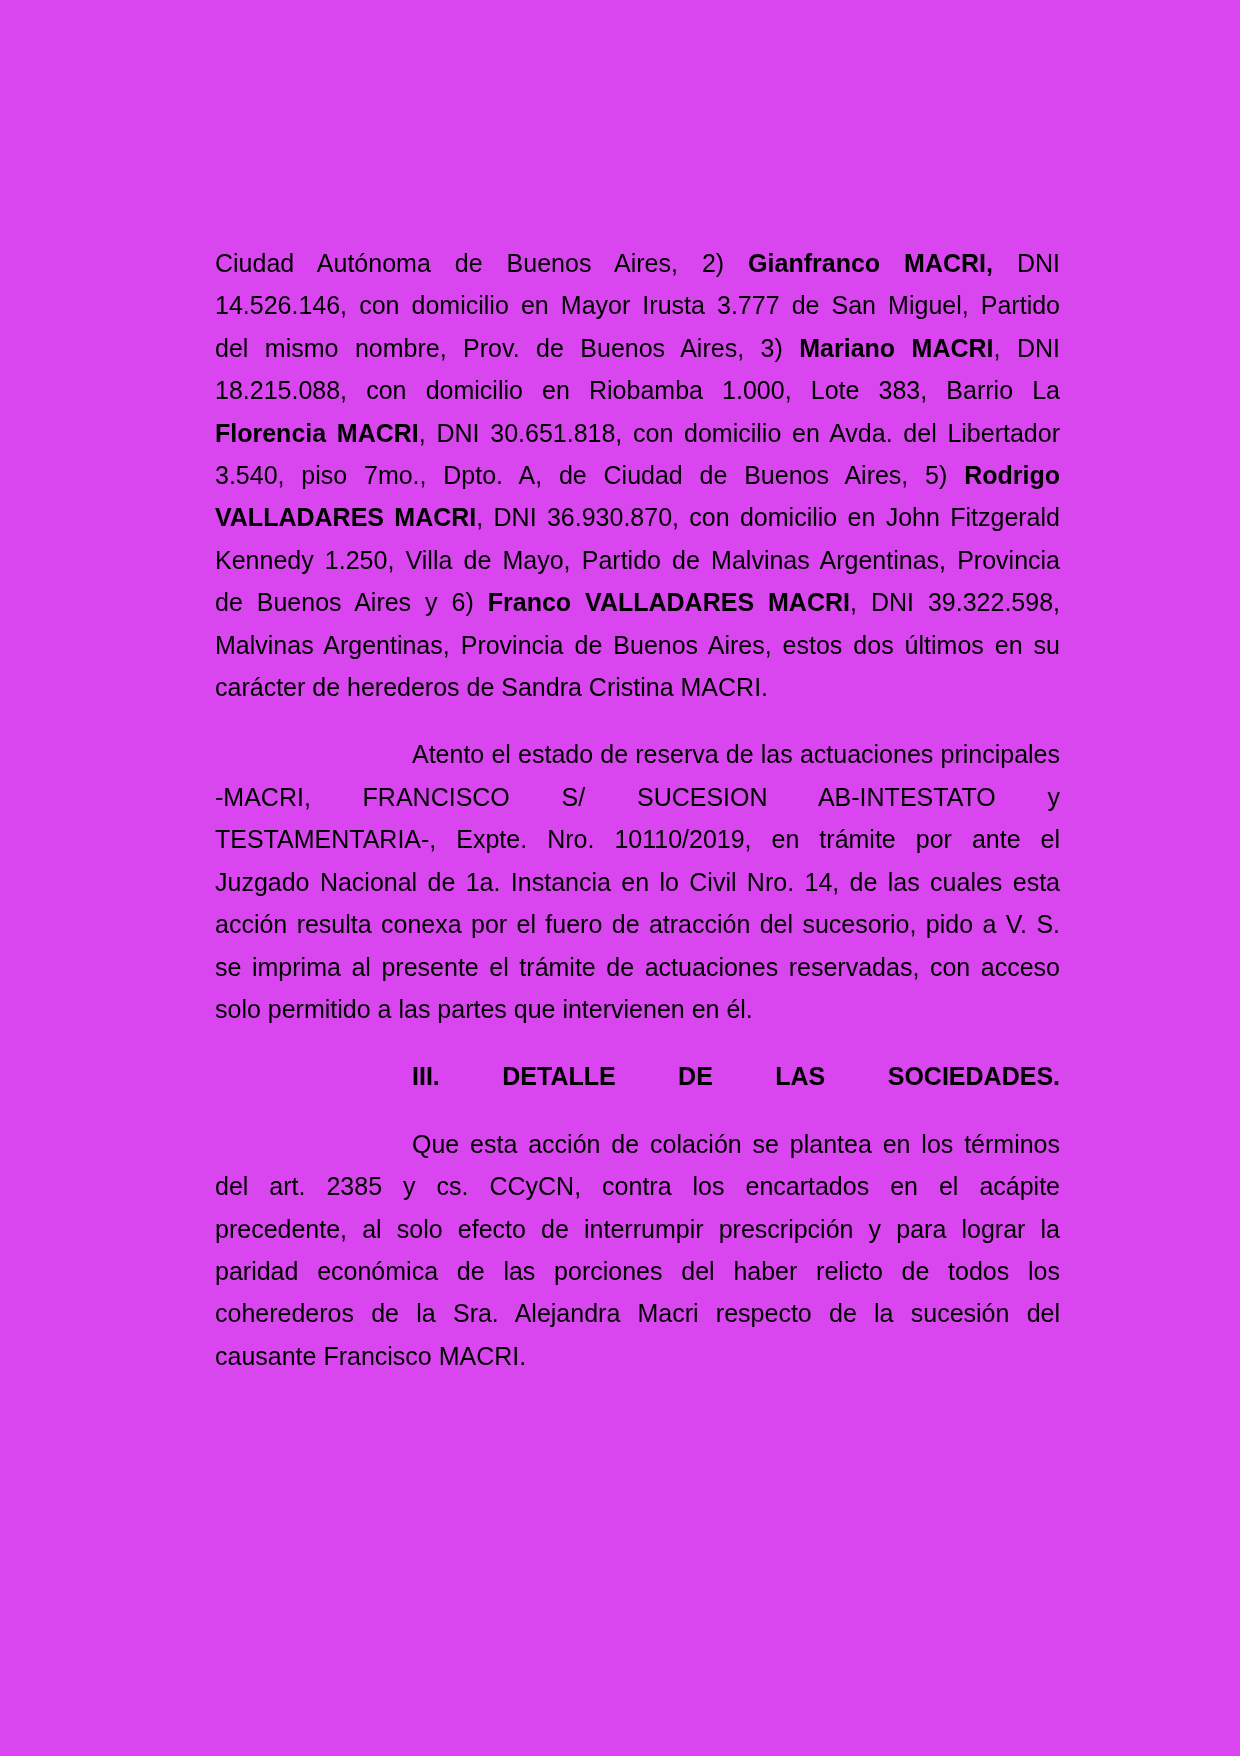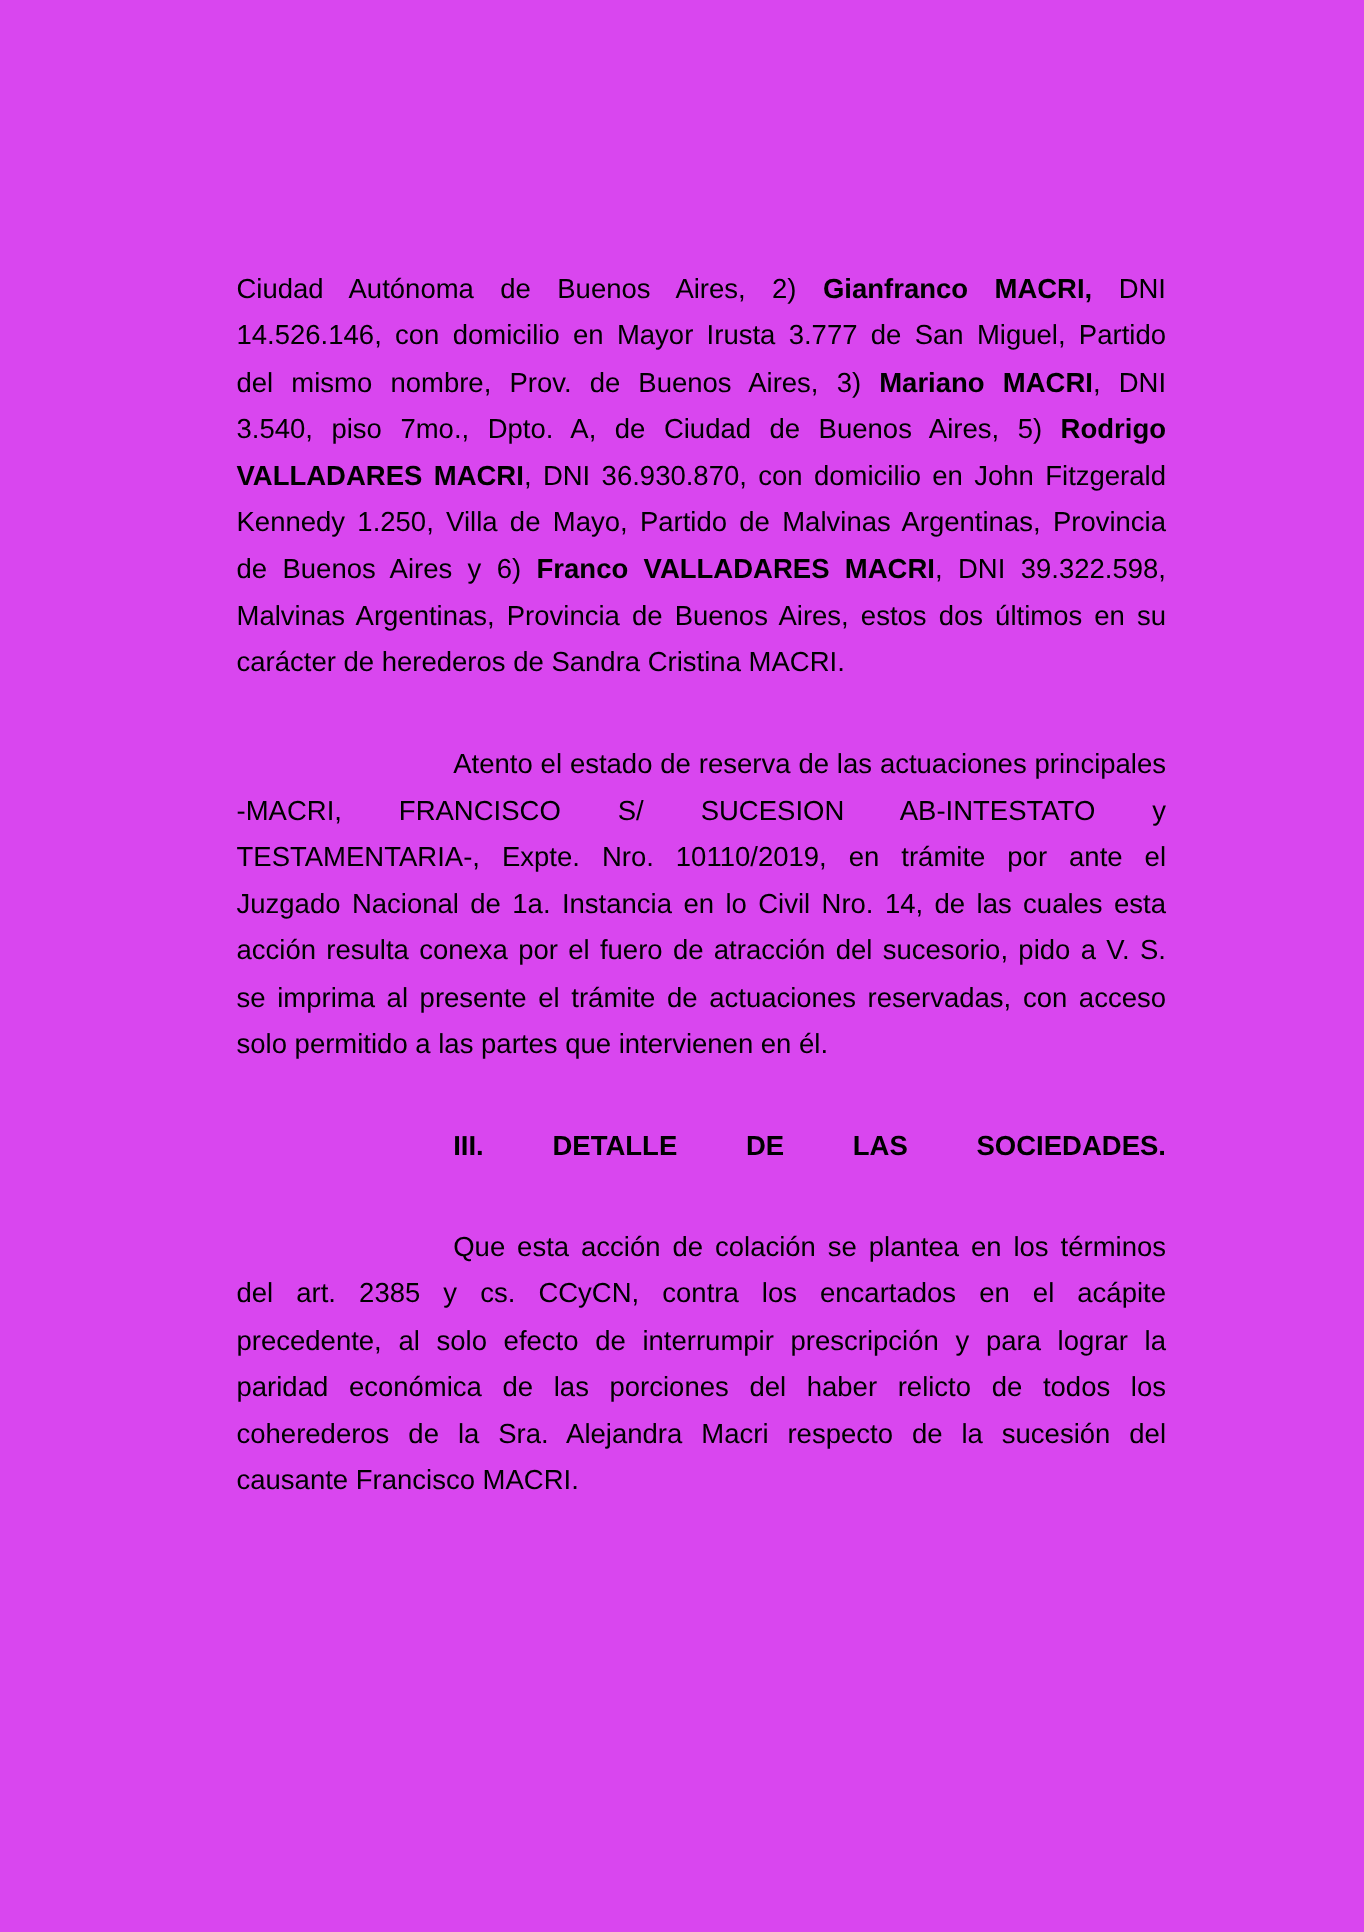--- a/index.html
+++ b/index.html
@@ -20,21 +20,21 @@
     left: 215px;
     top: 242px;
     width: 845px;
     color: #000000;
     font-family: "Liberation Sans", "DejaVu Sans", sans-serif;
     font-size: 25px;
     line-height: 42.4px;
     -webkit-font-smoothing: antialiased;
   }
   .block + .block {
-    margin-top: 50px; 
+    margin-top: 25px; 
   }
   .line {
     text-align: justify;
     text-align-last: justify;
     white-space: normal;
   }
   .line.last {
     text-align-last: left;
   }
   .line.indent {
@@ -46,20 +46,22 @@
 </style>
 </head>
 <body>
 
 <div class="page">
   <div class="doc">
       <div class="block">
         <div class="line"><span>Ciudad Autónoma de Buenos Aires, 2) </span><span class="b">Gianfranco MACRI,</span><span> DNI</span></div>
         <div class="line"><span>14.526.146, con domicilio en Mayor Irusta 3.777 de San Miguel, Partido</span></div>
         <div class="line"><span>del mismo nombre, Prov. de Buenos Aires, 3) </span><span class="b">Mariano MACRI</span><span>, DNI</span></div>
+        <div class="line"><span>18.215.088, con domicilio en Riobamba 1.000, Lote 383, Barrio La</span></div>
+        <div class="line"><span class="b">Florencia MACRI</span><span>, DNI 30.651.818, con domicilio en Avda. del Libertador</span></div>
         <div class="line"><span>3.540, piso 7mo., Dpto. A, de Ciudad de Buenos Aires, 5) </span><span class="b">Rodrigo</span></div>
         <div class="line"><span class="b">VALLADARES MACRI</span><span>, DNI 36.930.870, con domicilio en John Fitzgerald</span></div>
         <div class="line"><span>Kennedy 1.250, Villa de Mayo, Partido de Malvinas Argentinas, Provincia</span></div>
         <div class="line"><span>de Buenos Aires y 6) </span><span class="b">Franco VALLADARES MACRI</span><span>, DNI 39.322.598,</span></div>
         <div class="line"><span>Malvinas Argentinas, Provincia de Buenos Aires, estos dos últimos en su</span></div>
         <div class="line last"><span>carácter de herederos de Sandra Cristina MACRI.</span></div>
       </div>
       <div class="block">
         <div class="line indent"><span>Atento el estado de reserva de las actuaciones principales</span></div>
         <div class="line"><span>-MACRI, FRANCISCO S/ SUCESION AB-INTESTATO y</span></div>

